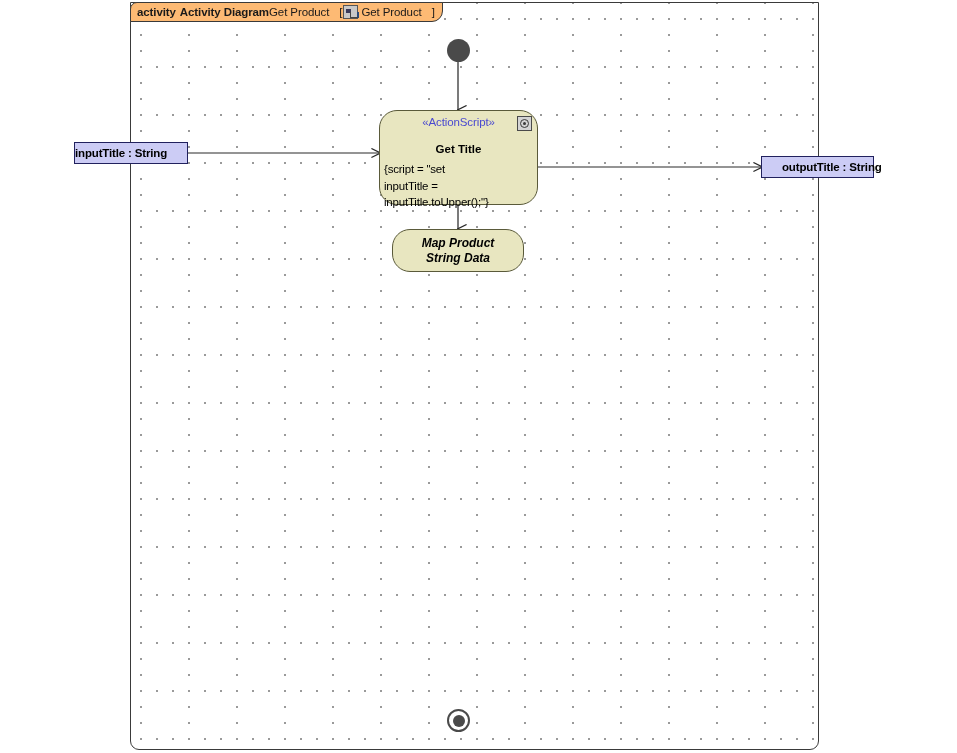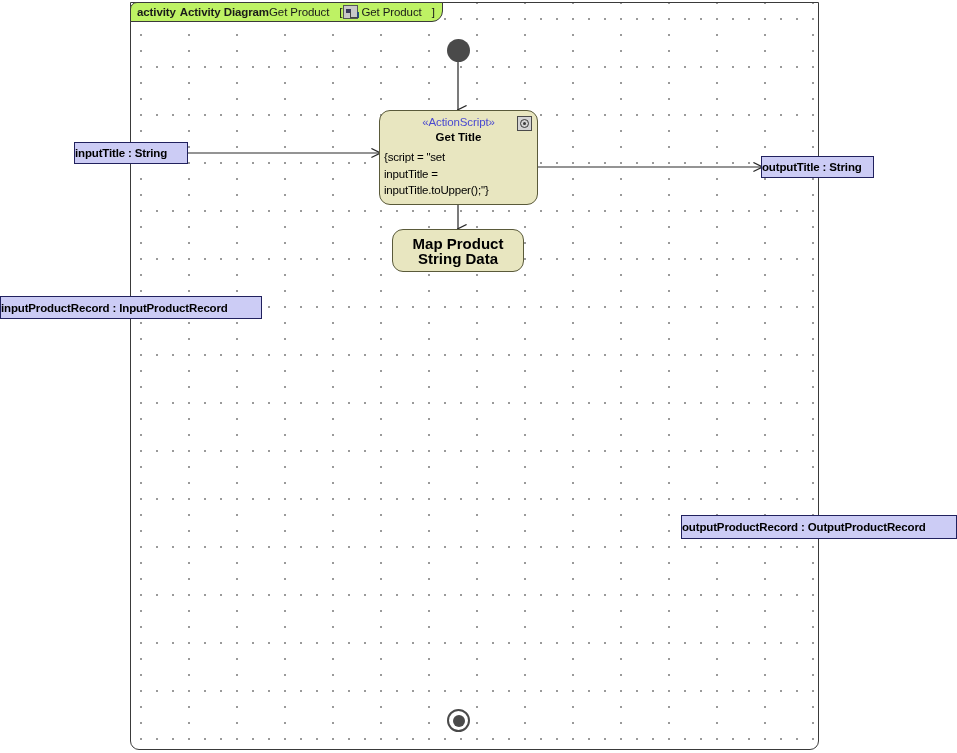--- a/index.html
+++ b/index.html
@@ -46,21 +46,21 @@
   
   .frame-title {
     position: absolute;
     left: 130px;
     top: 2px;
     height: 20px;
     border: 1px solid #3a3a3a;
     border-top-left-radius: 7px;
     border-bottom-right-radius: 11px;
     border-top: 1px solid #3a3a3a;
-    background: #bef264;
+    background: #fdba74;
     box-sizing: border-box;
     display: flex;
     align-items: center;
     padding: 0 7px 0 6px;
     white-space: nowrap;
     font-size: 11.5px;
     color: #1a1a1a;
     z-index: 6;
     letter-spacing: -0.1px;
   }
@@ -100,39 +100,39 @@
     left: 6px; top: 6px;
     width: 6px; height: 5px;
     border-left: 1px solid #444;
     border-bottom: 1px solid #444;
     border-right: 2px solid #2a4a7a;
   }
 
   .action {
     background: #e8e6c0;
     border: 1px solid #5a5a3a;
-    border-radius: 11px;
+    border-radius: 18px;
     box-sizing: border-box;
     z-index: 4;
     position: absolute;
   }
 
   .action-stereo {
     color: #4a4ad0;
     font-size: 11.5px;
     text-align: center;
     margin-top: 5px;
     letter-spacing: -0.1px;
   }
   .action-name {
     font-weight: bold;
     font-size: 11.5px;
     text-align: center;
     color: #000;
-    margin-top: 3px;
+    margin-top: 15px;
   }
   .action-body {
     font-size: 11.5px;
     color: #000;
     margin: 6px 0 0 4px;
     line-height: 16.5px;
     letter-spacing: -0.2px;
   }
 
   .action-icon {
@@ -165,23 +165,24 @@
     border-radius: 50%;
     background: #3a3a3a;
   }
 
   .action-simple {
     display: flex;
     align-items: center;
     justify-content: center;
     text-align: center;
     font-weight: bold;
-    font-size: 15px;
+    font-size: 12px;
     color: #000;
     line-height: 15px;
+    font-style: italic;
   }
 
   
   .pin {
     position: absolute;
     background: #ccccf5;
     border: 1px solid #21215e;
     box-sizing: border-box;
     font-size: 11.5px;
     font-weight: bold;
@@ -288,27 +289,21 @@
 
   <div class="action action-simple" style="left:392px; top:229px; width:132px; height:43px; display:flex; flex-direction:column;">
     <div>Map Product</div>
     <div>String Data</div>
   </div>
 
   <div class="pin" style="left:74px; top:142px; width:114px; height:22px;">
     <span>inputTitle : String</span>
   </div>
 
-  <div class="pin" style="left:0px; top:296px; width:262px; height:23px;">
-    <span>inputProductRecord : InputProductRecord</span>
-  </div>
-
-  <div class="pin" style="left:761px; top:156px; width:113px; height:22px;">
+
+  <div class="pin" style="left:761px; top:156px; width:113px; height:22px;padding-left:20px;">
     <span>outputTitle : String</span>
   </div>
 
-  <div class="pin" style="left:681px; top:515px; width:276px; height:24px;">
-    <span>outputProductRecord : OutputProductRecord</span>
-  </div>
 
   <div class="final-node" style="left:447px; top:709px;"></div>
 
 </div>
 
 </body></html>

